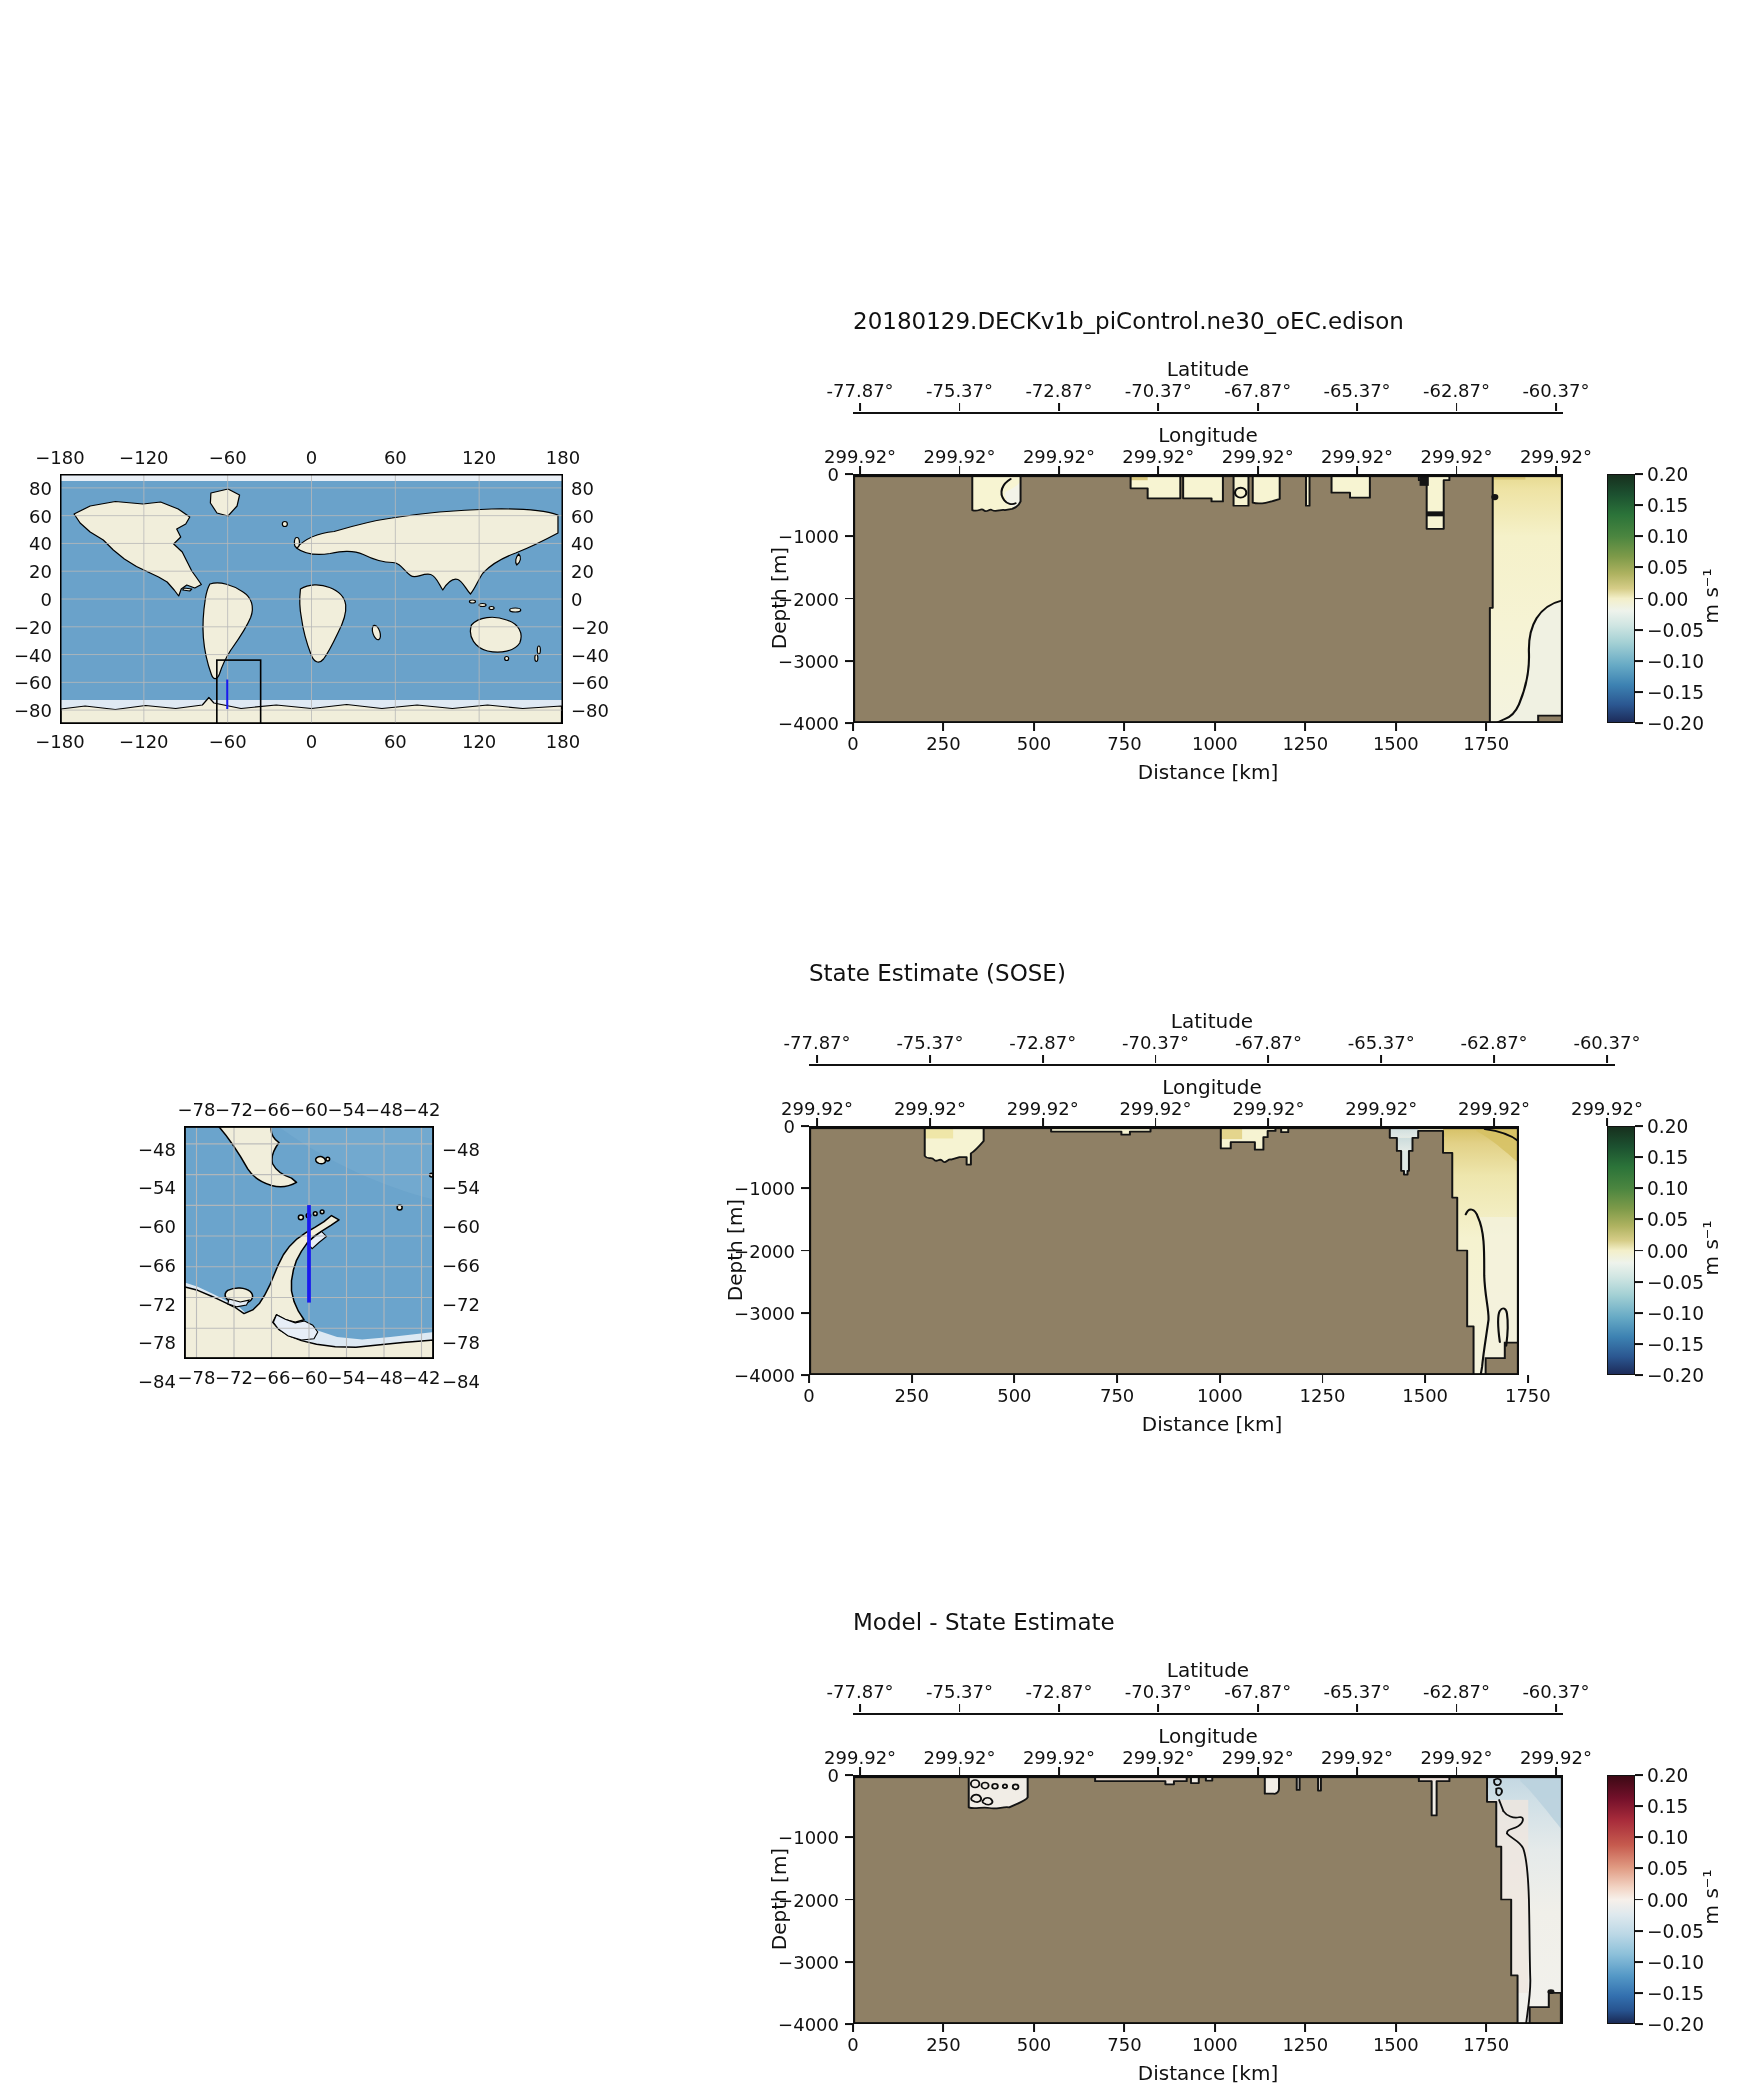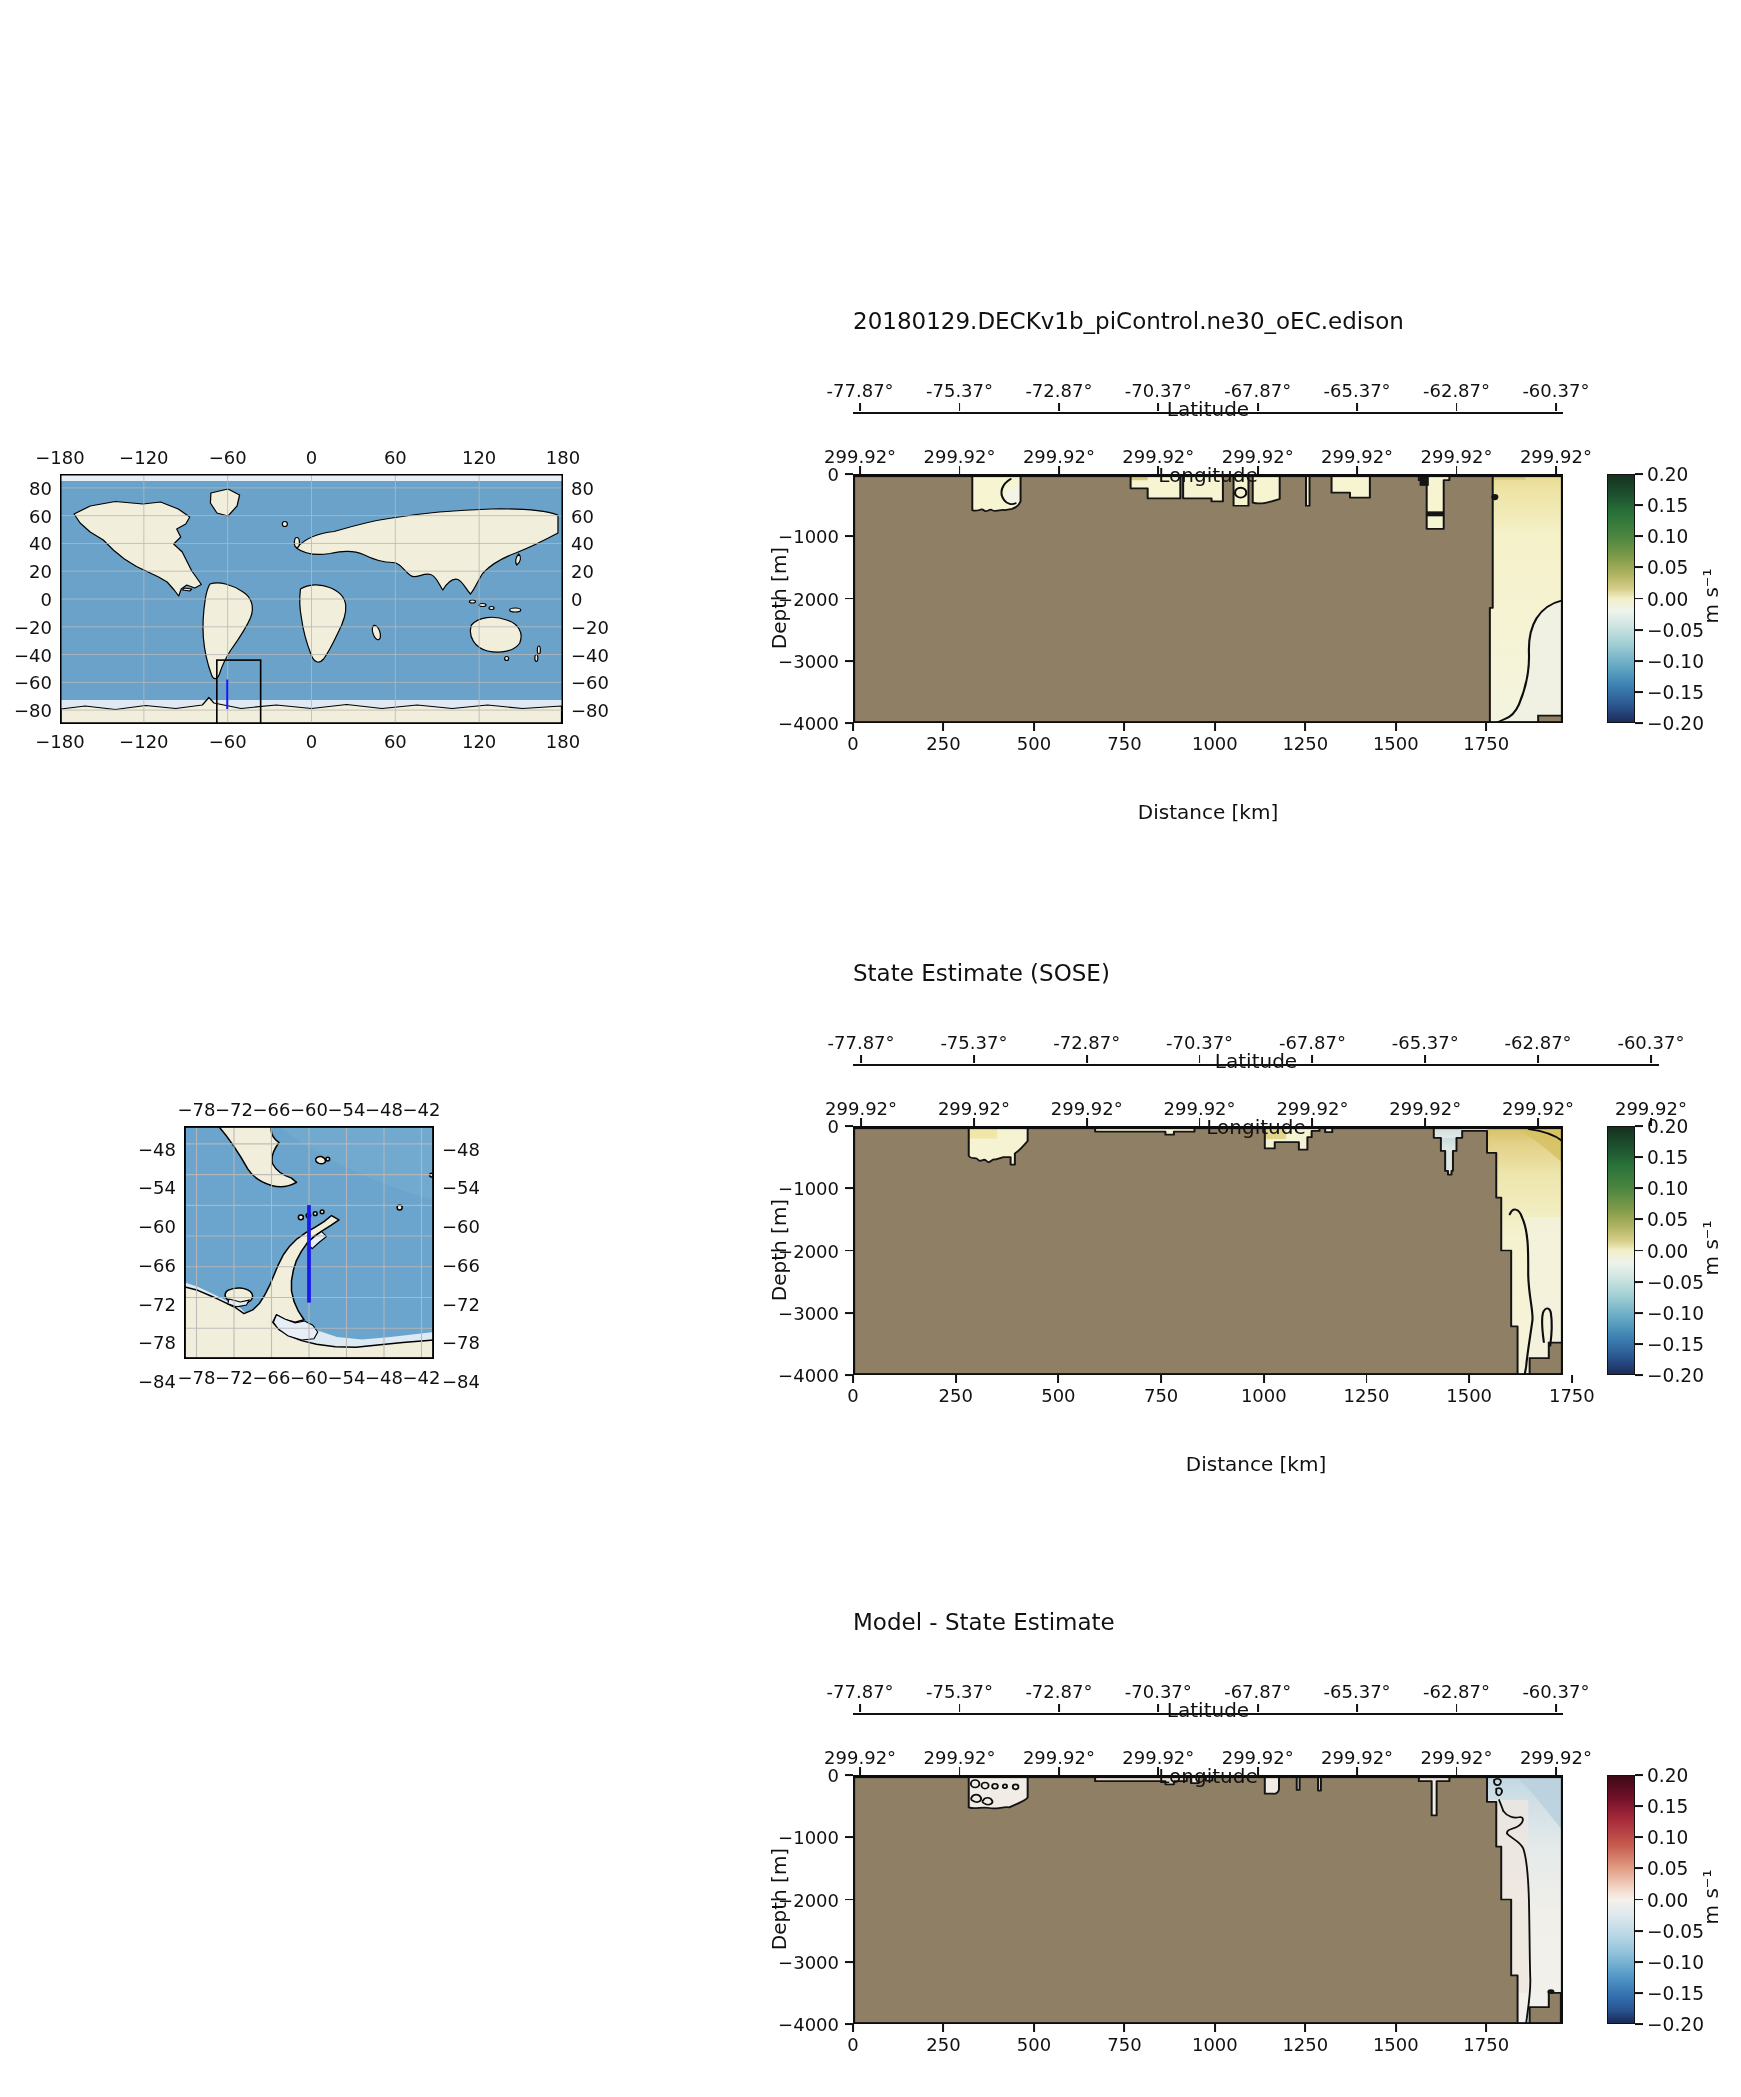--- a/index.html
+++ b/index.html
@@ -2,21 +2,21 @@
 <html style="font-size:10.3px"><head>
 <meta charset="utf-8">
 <style>
   html,body{margin:0;padding:0;background:#fff;font-family:"DejaVu Sans","Liberation Sans",sans-serif;color:#111;}
   #page{position:relative;width:1741px;height:2097px;background:#fff;overflow:hidden;}
   .title{position:absolute;top:10.3px;left:0;width:1662px;text-align:center;font-size:28px;line-height:1.38;}
   .wrap{position:absolute;}
   .row{position:absolute;left:0;width:100%;height:19px;}
   .row span{position:absolute;transform:translateX(-50%);font-size:18px;white-space:nowrap;}
   .ptitle{position:absolute;left:0;width:100%;top:-167px;text-align:left;font-size:23px;line-height:28px;white-space:nowrap;}
-  .axname{position:absolute;left:0;width:100%;text-align:center;font-size:20px;margin-top:40px;}
+  .axname{position:absolute;left:0;width:100%;text-align:center;font-size:20px;}
   .spine{position:absolute;left:0;width:100%;height:1.9px;background:#111;}
   .marks{position:absolute;left:0;width:100%;height:0;}
   .marks i{position:absolute;width:1.9px;height:8.3px;background:#111;transform:translateX(-50%);}
   .marksH i{position:absolute;width:8.3px;height:1.9px;background:#111;transform:translateY(-50%);}
   
   .r8 span:nth-child(1),.m8 i:nth-child(1){left:1%}   .r8 span:nth-child(2),.m8 i:nth-child(2){left:15%}
   .r8 span:nth-child(3),.m8 i:nth-child(3){left:29%}  .r8 span:nth-child(4),.m8 i:nth-child(4){left:43%}
   .r8 span:nth-child(5),.m8 i:nth-child(5){left:57%}  .r8 span:nth-child(6),.m8 i:nth-child(6){left:71%}
   .r8 span:nth-child(7),.m8 i:nth-child(7){left:85%}  .r8 span:nth-child(8),.m8 i:nth-child(8){left:99%}
   
@@ -371,21 +371,21 @@
         <span>0.05</span>
         <span>0.00</span>
         <span>−0.05</span>
         <span>−0.10</span>
         <span>−0.15</span>
         <span>−0.20</span>
     </div>
     <div class="rot" style="left:104px;top:122px">m s⁻¹</div>
   </div>
 
-  <div class="wrap" style="left:853px;top:1126px;width:806px;height:249px">
+  <div class="wrap" style="left:809px;top:1126px;width:806px;height:249px">
     <div class="ptitle">State Estimate (SOSE)</div>
     <div class="axname" style="top:-117px">Latitude</div>
     <div class="row r8" style="top:-94px">
       <span>-77.87°</span>
         <span>-75.37°</span>
         <span>-72.87°</span>
         <span>-70.37°</span>
         <span>-67.87°</span>
         <span>-65.37°</span>
         <span>-62.87°</span>

